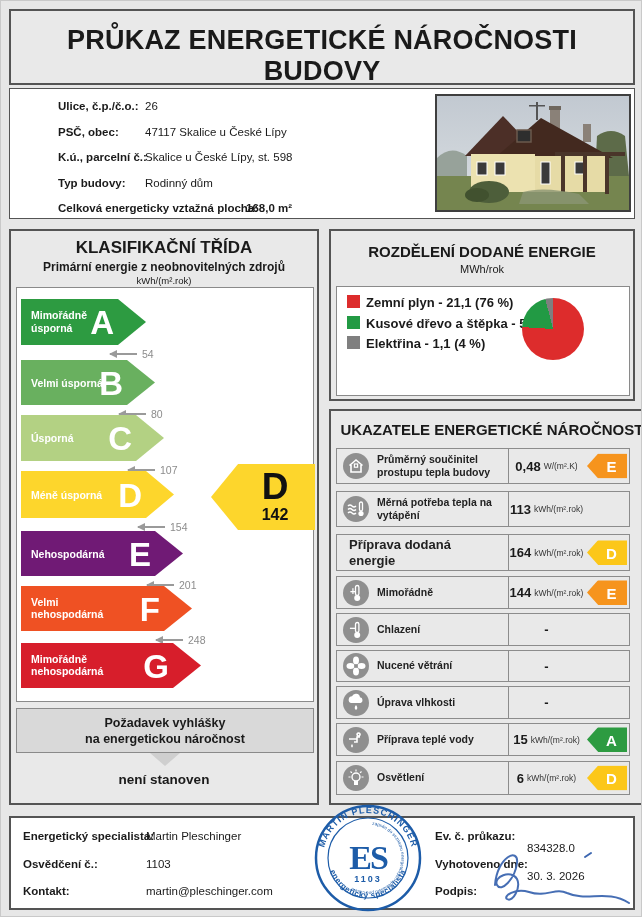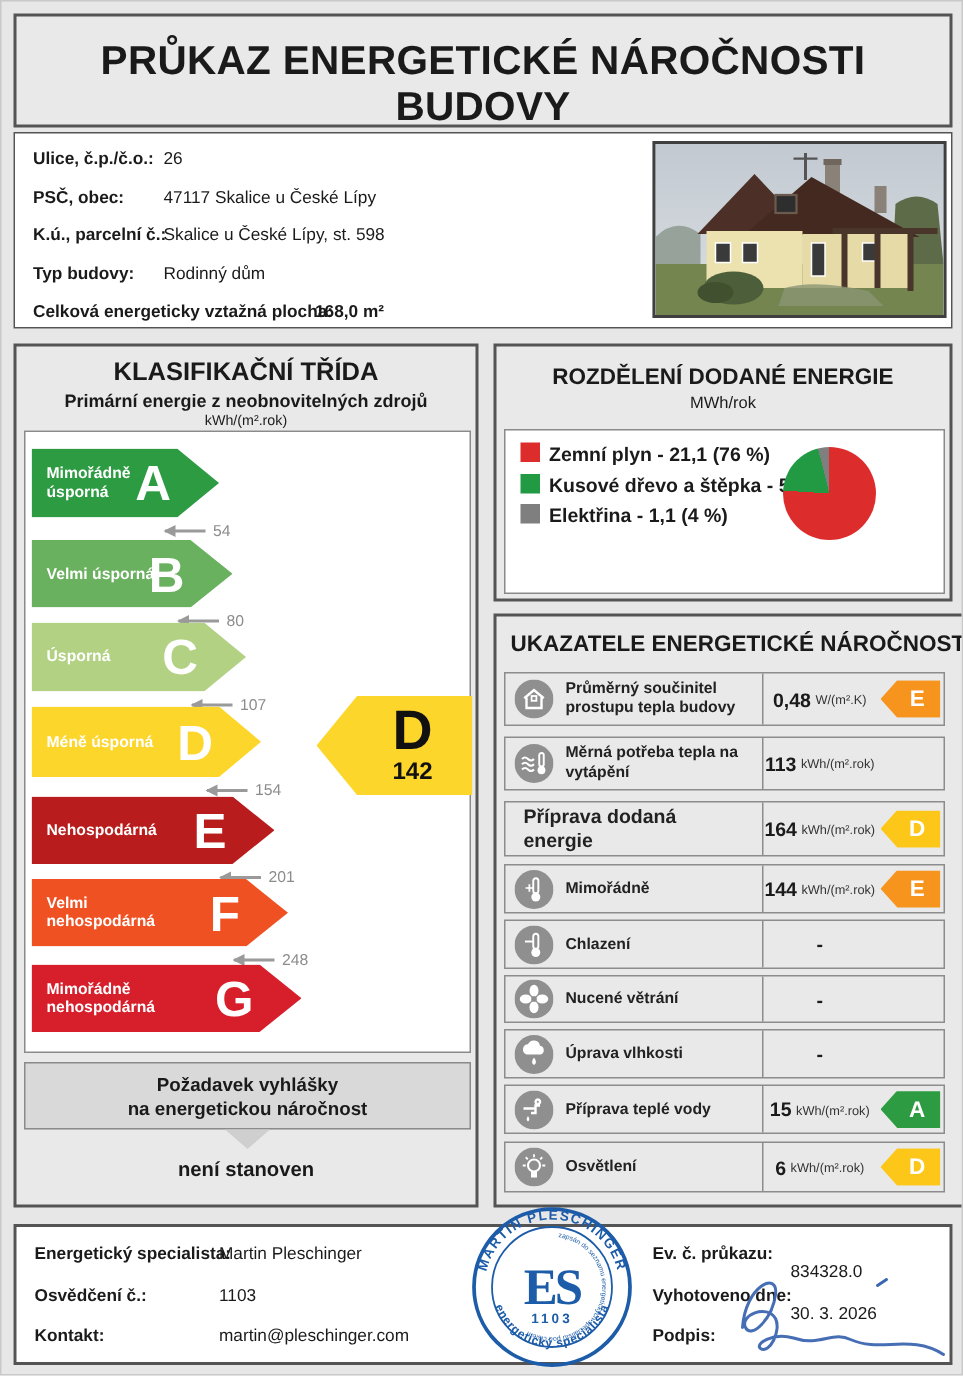--- a/index.html
+++ b/index.html
@@ -80,21 +80,21 @@
 <body>
 
 <div class="page">
 
   <div class="panel ctr" style="left:8px; top:8px; width:626px; height:76px;">
     <div class="doc-title">PRŮKAZ ENERGETICKÉ NÁROČNOSTI BUDOVY</div>
     <div class="doc-subtitle">vydaný podle zákona č. 406/2000 Sb., o hospodaření energií, a vyhlášky č. 264/2020 Sb., o energetické náročnosti budov</div>
   </div>
 
   <div class="panel" style="left:8px; top:87px; width:626px; height:131px; background:#ffffff; border-width:1.5px;">
-    <div style="padding-top:5px;">
+    <div style="padding-top:5px;padding-left:36px;">
         <div class="info-row">
           <span class="lbl">Ulice, č.p./č.o.:</span>
           <span class="val">26</span>
         </div>
         <div class="info-row">
           <span class="lbl">PSČ, obec:</span>
           <span class="val">47117 Skalice u České Lípy</span>
         </div>
         <div class="info-row">
           <span class="lbl">K.ú., parcelní č.:</span>
@@ -179,21 +179,21 @@
             <span class="num">107</span>
           </div>
           <div class="class-arrow" style="left: 4px; top: 183px; width: 153px; height: 47px; background: rgb(253, 214, 44);">
             <span class="class-label">Méně úsporná</span>
             <span class="class-letter">D</span>
           </div>
           <div class="thresh" style="left: 121px; top: 233px;">
             <span class="arr"></span>
             <span class="num">154</span>
           </div>
-          <div class="class-arrow" style="left: 4px; top: 243px; width: 162px; height: 45px; background: #b91c1c;">
+          <div class="class-arrow" style="left: 4px; top: 243px; width: 162px; height: 45px; background: #701a75;">
             <span class="class-label">Nehospodárná</span>
             <span class="class-letter">E</span>
           </div>
           <div class="thresh" style="left: 130px; top: 291px;">
             <span class="arr"></span>
             <span class="num">201</span>
           </div>
           <div class="class-arrow" style="left: 4px; top: 298px; width: 171px; height: 45px; background: rgb(239, 81, 35);">
             <span class="class-label">Velmi nehospodárná</span>
             <span class="class-letter">F</span>

